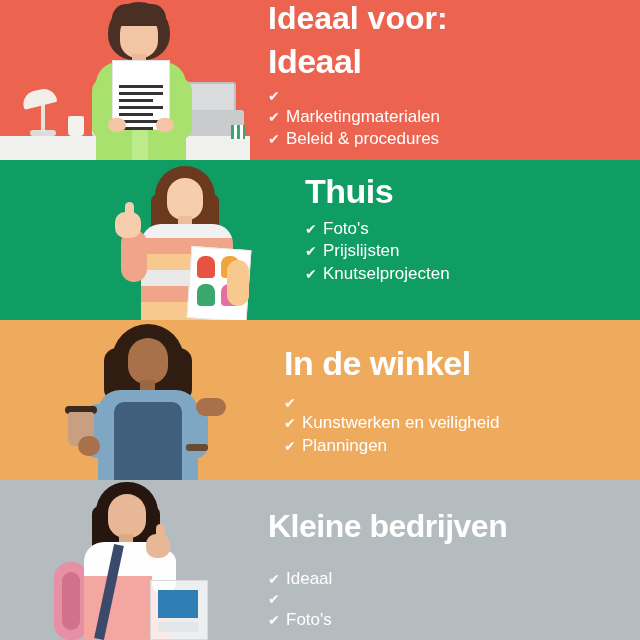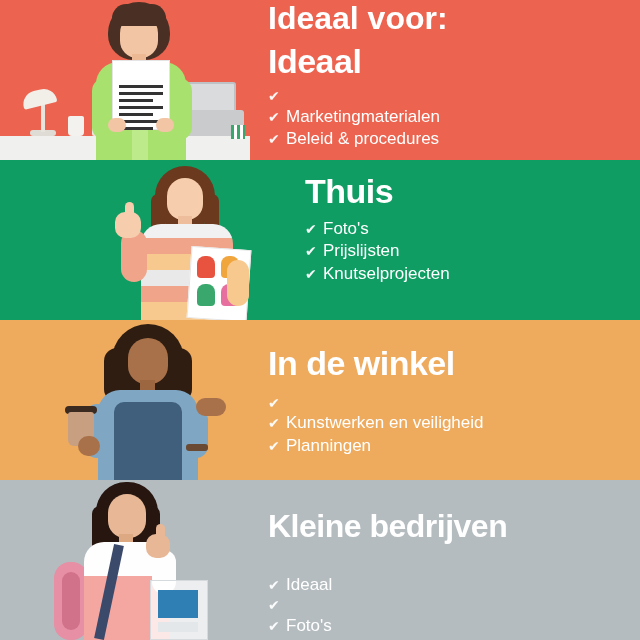--- a/index.html
+++ b/index.html
@@ -15,21 +15,21 @@
     flex-direction: column;
   }
   .band {
     position: relative;
     display: flex;
     align-items: stretch;
     overflow: hidden;
   }
   .band-1 { height: 160px; background: #ec6450; }
   .band-2 { height: 160px; background: #0f9d63; padding-left: 37px; }
-  .band-3 { height: 160px; background: #eeab5e; }
+  .band-3 { height: 160px; background: #eeab5e; gap: 16px; }
   .band-4 { height: 160px; background: #b5bcc0; }
 
   .photo-col {
     position: relative;
     width: 250px;
     flex: 0 0 250px;
   }
   .text-col {
     position: relative;
     flex: 1 1 auto;
@@ -70,21 +70,21 @@
     color: #ffffff;
     opacity: 0.95;
   }
 
   
   .band-1 .text-col { padding-top: 2px; }
   .band-2 .text-col { padding-top: 14px; }
   .band-3 .text-col { padding-top: 26px; }
   .band-4 .text-col { padding-top: 30px; }
   .band-3 .heading { margin-bottom: 12px; }
-  .band-4 .heading { margin-bottom: 30px; }
+  .band-4 .heading { margin-bottom: 24px; }
 
   
   .ph { position: absolute; }
 
   
   .b1-desk { left: 0; bottom: 0; width: 250px; height: 24px; background: #f0f0ef; }
   .b1-lamp-base { left: 30px; bottom: 24px; width: 26px; height: 6px; background: #dfdcd6; border-radius: 3px; }
   .b1-lamp-stem { left: 41px; bottom: 28px; width: 4px; height: 30px; background: #e7e4de; }
   .b1-lamp-head { left: 22px; bottom: 54px; width: 34px; height: 16px; background: #f2efe9; border-radius: 16px 16px 3px 3px; transform: rotate(-14deg); }
   .b1-laptop { right: 6px; bottom: 24px; width: 84px; height: 26px; background: #c9cbcd; border-radius: 3px 3px 6px 6px; }

